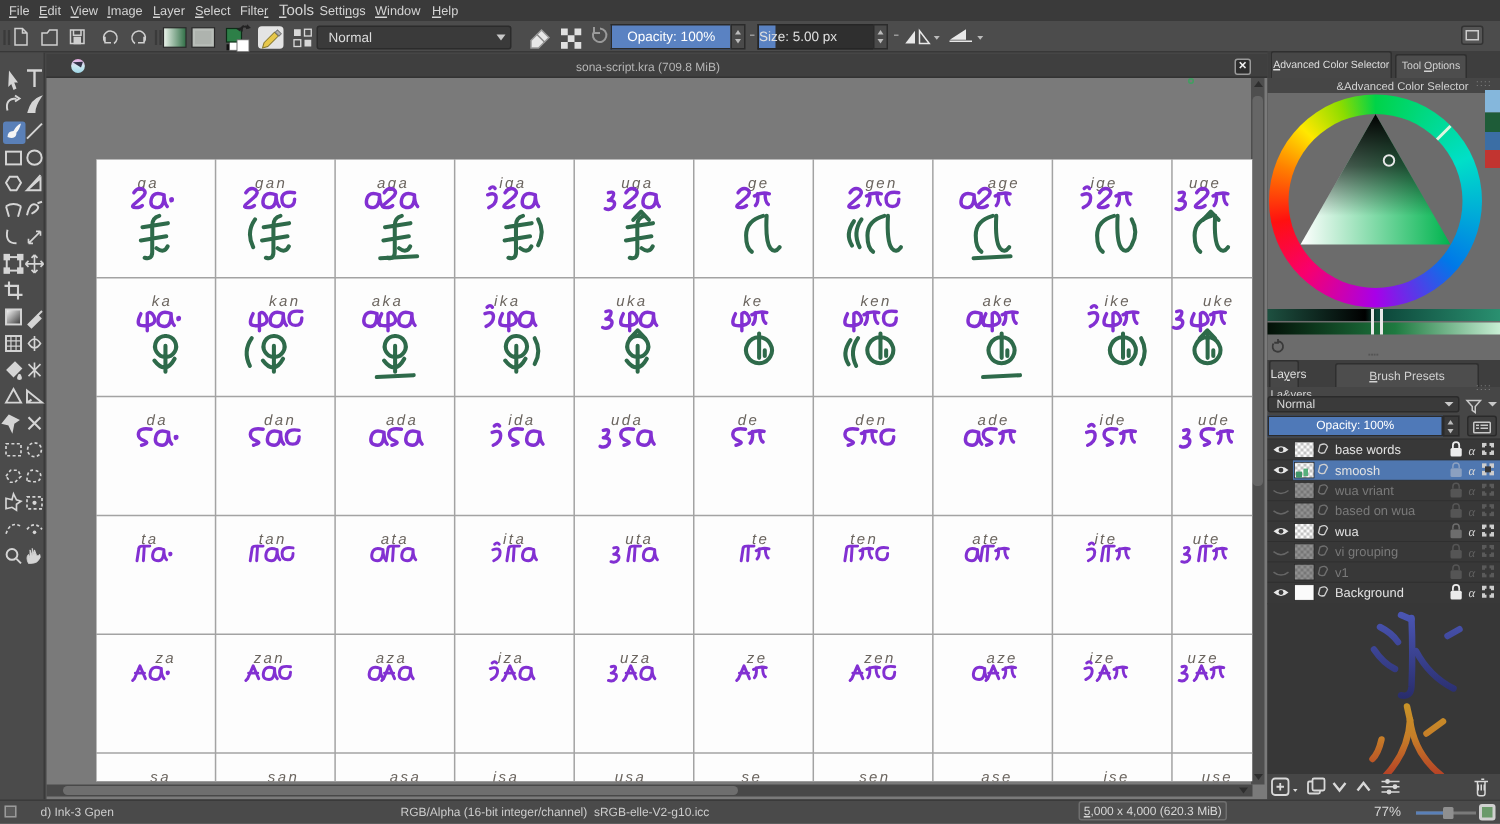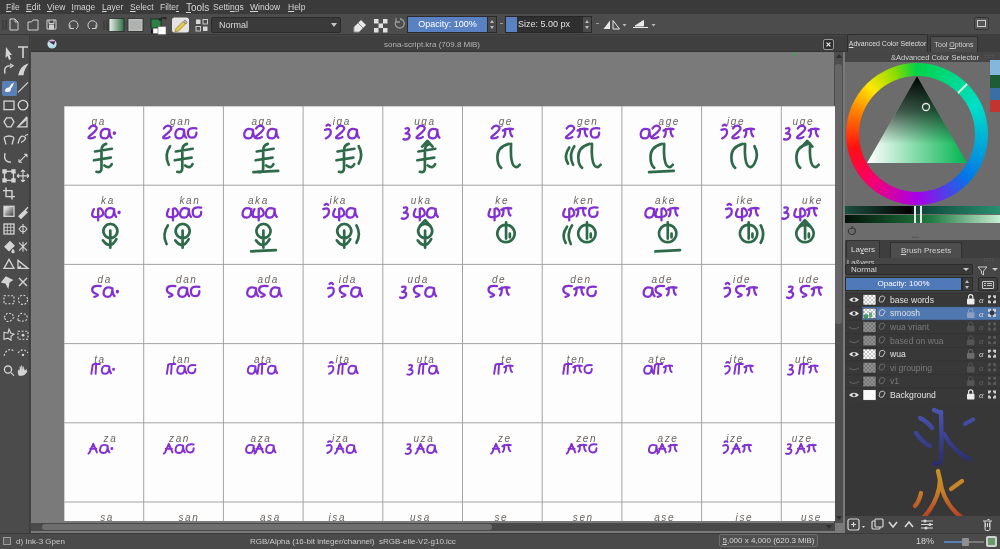--- a/index.html
+++ b/index.html
@@ -70,21 +70,21 @@
     </g>
 <path d="M48 7 a4.5 4.5 0 1 0 4 -2 M48 4 v4 h4" stroke="#9a9a9a" fill="none" stroke-width="1.3"></path>
 </svg>
 <div class="abs" style="left:407px;top:16px;width:80px;height:17px;background:#5a82c2;border:1px solid #2b2b2b;border-right:none;color:#fff;font-size:9px;line-height:15px;text-align:center;">Opacity: 100%</div>
 <div class="abs" style="left:487px;top:16px;width:10px;height:17px;background:#4a4a4a;border:1px solid #2b2b2b;"></div>
 <div class="abs" style="left:490px;top:20px;width:0;height:0;border-left:2px solid transparent;border-right:2px solid transparent;border-bottom:3px solid #bbb;"></div>
 <div class="abs" style="left:490px;top:26px;width:0;height:0;border-left:2px solid transparent;border-right:2px solid transparent;border-top:3px solid #bbb;"></div>
 <div class="abs" style="left:500px;top:23px;width:3px;height:1px;background:#999;"></div>
 <div class="abs" style="left:505px;top:16px;width:77px;height:17px;background:#2f2f2f;border:1px solid #262626;border-right:none;color:#e0e0e0;font-size:9px;line-height:15px;">
     <span style="position:absolute;left:0;top:0;width:11px;height:15px;background:#5a82c2;"></span>
-    <span style="position:absolute;left:12px;white-space:nowrap;">Size: 5.00 px</span>
+    <span style="position:absolute;left:0;white-space:nowrap;">Size: 5.00 px</span>
   </div>
 <div class="abs" style="left:582px;top:16px;width:10px;height:17px;background:#4a4a4a;border:1px solid #2b2b2b;"></div>
 <div class="abs" style="left:585px;top:20px;width:0;height:0;border-left:2px solid transparent;border-right:2px solid transparent;border-bottom:3px solid #bbb;"></div>
 <div class="abs" style="left:585px;top:26px;width:0;height:0;border-left:2px solid transparent;border-right:2px solid transparent;border-top:3px solid #bbb;"></div>
 <div class="abs" style="left:596px;top:23px;width:3px;height:1px;background:#999;"></div>
 <svg class="abs" style="left:600px;top:14px" width="60" height="21" viewBox="0 0 60 21">
 <path d="M10 6.5 v8.5 l-6.5 0 z" fill="#e8e8e8"></path>
     <path d="M13 6.5 v8.5 l6.5 0 z" fill="none" stroke="#e8e8e8"></path>
 <path d="M22.5 10 l4 0 l-2 2.5 z" fill="#bbb"></path>
 <path d="M33 13.5 h15 M35 12 l8.5 -5.5 v5.5 z" stroke="#e8e8e8" fill="#e8e8e8"></path>
@@ -619,22 +619,22 @@
 <div class="abs" style="left:990px;top:100px;width:10px;height:12px;background:#c23430;"></div>
 <div class="abs" style="left:845px;top:206px;width:155px;height:8px;background:linear-gradient(to right,#1d5040,#000 42%,#0c4438 47%,#2a9070 100%);"></div>
 <div class="abs" style="left:845px;top:215px;width:155px;height:8px;background:linear-gradient(to right,#031007,#1e7a40 55%,#c8eed4 100%);"></div>
 <div class="abs" style="left:914px;top:206px;width:2px;height:17px;background:#e8e8e8;"></div>
 <div class="abs" style="left:920px;top:206px;width:2px;height:17px;background:#e8e8e8;"></div>
 <svg class="abs" style="left:846px;top:225px" width="12" height="12">
     <path d="M3 4 a3.5 3.5 0 1 0 3 -1.5 M6 1 v2.5 h-2.5" stroke="#3a3a3a" fill="none" stroke-width="1.2"></path>
   </svg>
 <div class="abs" style="left:912px;top:236px;width:18px;height:3px;color:#555;font-size:5px;line-height:3px;">▪▪▪▪</div>
 <div class="abs" style="left:845px;top:240px;width:155px;height:18px;background:#3e3e3e;"></div>
-<div class="abs" style="left:846px;top:240px;width:34px;height:18px;background:#474747;border:1px solid #2f2f2f;border-bottom:none;border-radius:2px 2px 0 0;color:#dedede;font-size:8px;line-height:17px;text-align:center;">La<u>y</u>ers</div>
-<div class="abs" style="left:890px;top:242px;width:72px;height:16px;background:#4d4d4d;border:1px solid #2f2f2f;border-bottom:none;border-radius:2px 2px 0 0;color:#d2d2d2;font-size:8px;line-height:15px;text-align:center;"><u>B</u>rush Presets</div>
+<div class="abs" style="left:846px;top:240px;width:20px;height:18px;background:#474747;border:1px solid #2f2f2f;border-bottom:none;border-radius:2px 2px 0 0;color:#dedede;font-size:8px;line-height:17px;text-align:center;">La<u>y</u>ers</div>
+<div class="abs" style="left:890px;top:242px;width:96px;height:16px;background:#4d4d4d;border:1px solid #2f2f2f;border-bottom:none;border-radius:2px 2px 0 0;color:#d2d2d2;font-size:8px;line-height:15px;text-align:center;"><u>B</u>rush Presets</div>
 <div class="abs" style="left:847px;top:257.5px;font-size:7.5px;color:#d2d2d2;">La&amp;yers</div>
 <div class="abs" style="left:984px;top:256px;width:14px;height:8px;color:#8a8a8a;font-size:6px;letter-spacing:1px;">::::</div>
 <div class="abs" style="left:845px;top:264px;width:128px;height:11px;background:#3a3a3a;border:1px solid #2b2b2b;border-radius:2px;color:#d8d8d8;font-size:8px;line-height:10px;padding-left:5px;">Normal</div>
 <div class="abs" style="left:963px;top:268px;width:0;height:0;border-left:3px solid transparent;border-right:3px solid transparent;border-top:3.5px solid #c8c8c8;"></div>
 <svg class="abs" style="left:976px;top:264px" width="14" height="13">
     <path d="M2 3 h9 l-3.5 4 v4 l-2 -1.5 v-2.5 z" fill="none" stroke="#c8c8c8" stroke-width="1"></path>
   </svg>
 <div class="abs" style="left:992px;top:268px;width:0;height:0;border-left:3px solid transparent;border-right:3px solid transparent;border-top:3.5px solid #c8c8c8;"></div>
 <div class="abs" style="left:845px;top:277px;width:117px;height:13.5px;background:#4f79b8;border:1px solid #2b2b2b;color:#fff;font-size:8px;line-height:12px;text-align:center;">Opacity:  100%</div>
 <div class="abs" style="left:962px;top:277px;width:11px;height:13.5px;background:#3a3a3a;border:1px solid #2b2b2b;"></div>
@@ -829,21 +829,21 @@
 <path d="M60 11 l4 -5 l4 5" stroke-width="1.6"></path>
 <path d="M76 5 h12 M76 8.5 h12 M76 12 h12" stroke-width="1.1"></path>
       <circle cx="80" cy="5" r="1.6" fill="#d8d8d8" stroke="none"></circle>
       <circle cx="85" cy="8.5" r="1.6" fill="#d8d8d8" stroke="none"></circle>
       <circle cx="81" cy="12" r="1.6" fill="#d8d8d8" stroke="none"></circle>
 <path d="M138 5 h9 M140 5 v8 q0 1.5 1.5 1.5 h2 q1.5 0 1.5 -1.5 v-8 M142.5 3.5 h2 M142.5 7 v4 M144.5 7 v4 M140.5 7 v4" stroke-width="1"></path>
 </g>
   </svg>
 <div class="abs" style="left:0;top:533px;width:1000px;height:16px;background:#4a4a4a;border-top:1px solid #3a3a3a;"></div>
 <div class="abs" style="left:3px;top:537px;width:8px;height:8px;border:1px solid #9a9a9a;background:#5a5a5a;"></div>
-<div class="abs" style="left:16px;top:537px;font-size:8px;color:#cccccc;text-align:right;">d) Ink-3 Gpen</div>
-<div class="abs" style="left:250px;top:537px;font-size:8px;color:#cccccc;">RGB/Alpha (16-bit integer/channel)&nbsp;&nbsp;sRGB-elle-V2-g10.icc</div>
+<div class="abs" style="left:27px;top:537px;font-size:8px;color:#cccccc;text-align:right;">d) Ink-3 Gpen</div>
+<div class="abs" style="left:267px;top:537px;font-size:8px;color:#cccccc;">RGB/Alpha (16-bit integer/channel)&nbsp;&nbsp;sRGB-elle-V2-g10.icc</div>
 <div class="abs" style="left:719px;top:534px;width:99px;height:13px;border:1px solid #6e6e6e;border-radius:2px;background:#505050;color:#d6d6d6;font-size:8px;line-height:12px;text-align:center;"><u>5</u>,000 x 4,000 (620.3 MiB)</div>
-<div class="abs" style="left:916px;top:536px;font-size:9px;color:#d6d6d6;">18%</div>
+<div class="abs" style="left:916px;top:536px;font-size:9px;color:#d6d6d6;">77%</div>
 <div class="abs" style="left:944px;top:541px;width:40px;height:2px;background:#7a7a7a;"></div>
 <div class="abs" style="left:944px;top:541px;width:20px;height:2px;background:#5a80b8;"></div>
 <div class="abs" style="left:962px;top:538px;width:7px;height:8px;background:#8f8f8f;border-radius:1px;"></div>
 <div class="abs" style="left:986px;top:536px;width:11px;height:11px;background:#d0d0d0;border-radius:2px;">
     <div style="position:absolute;left:2px;top:2px;width:7px;height:7px;background:#6a9a6a;"></div>
   </div>
 </body></html>

